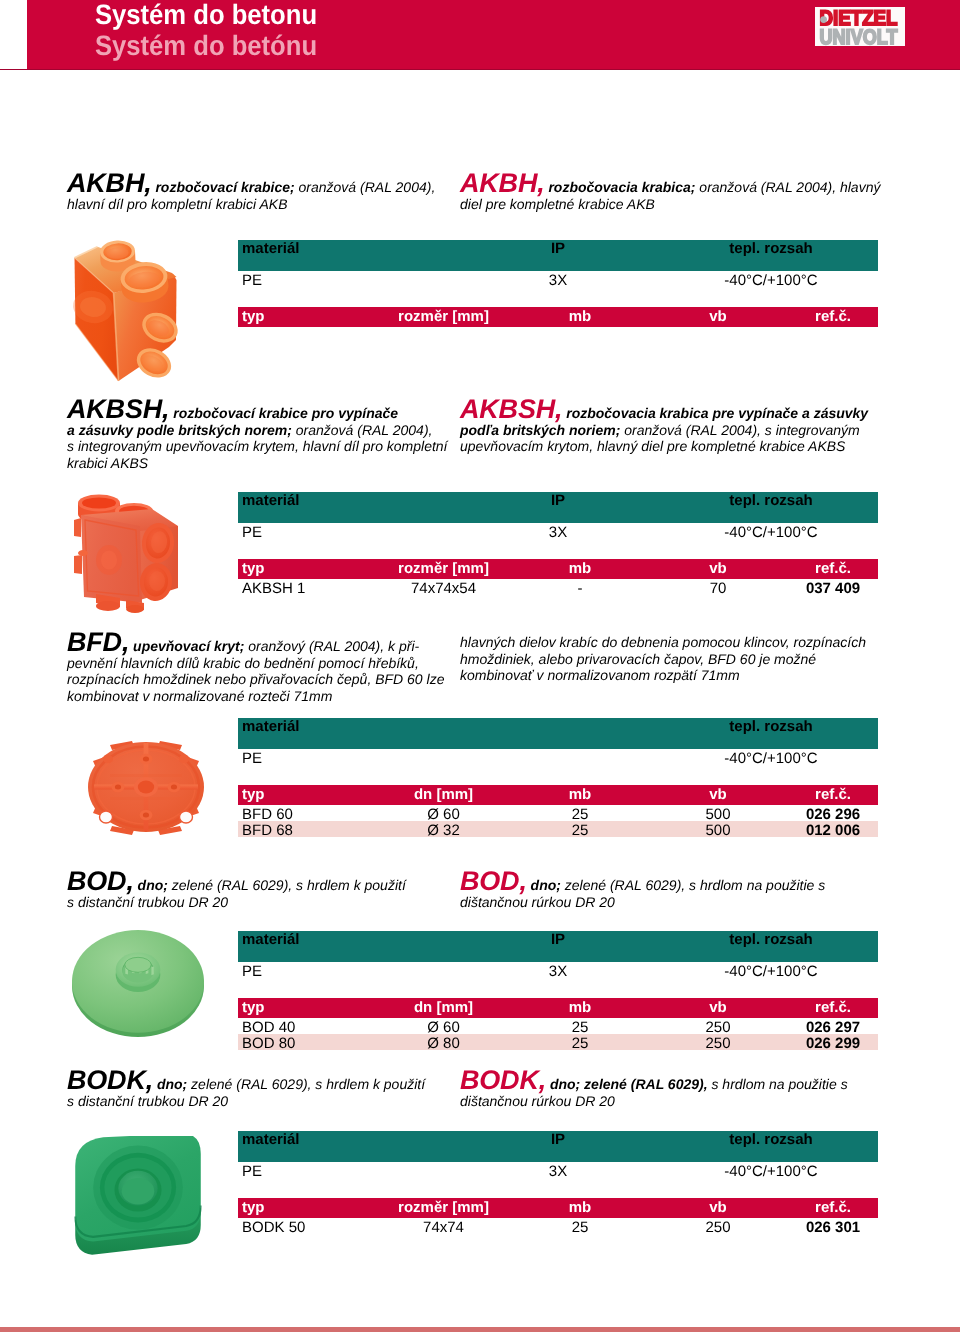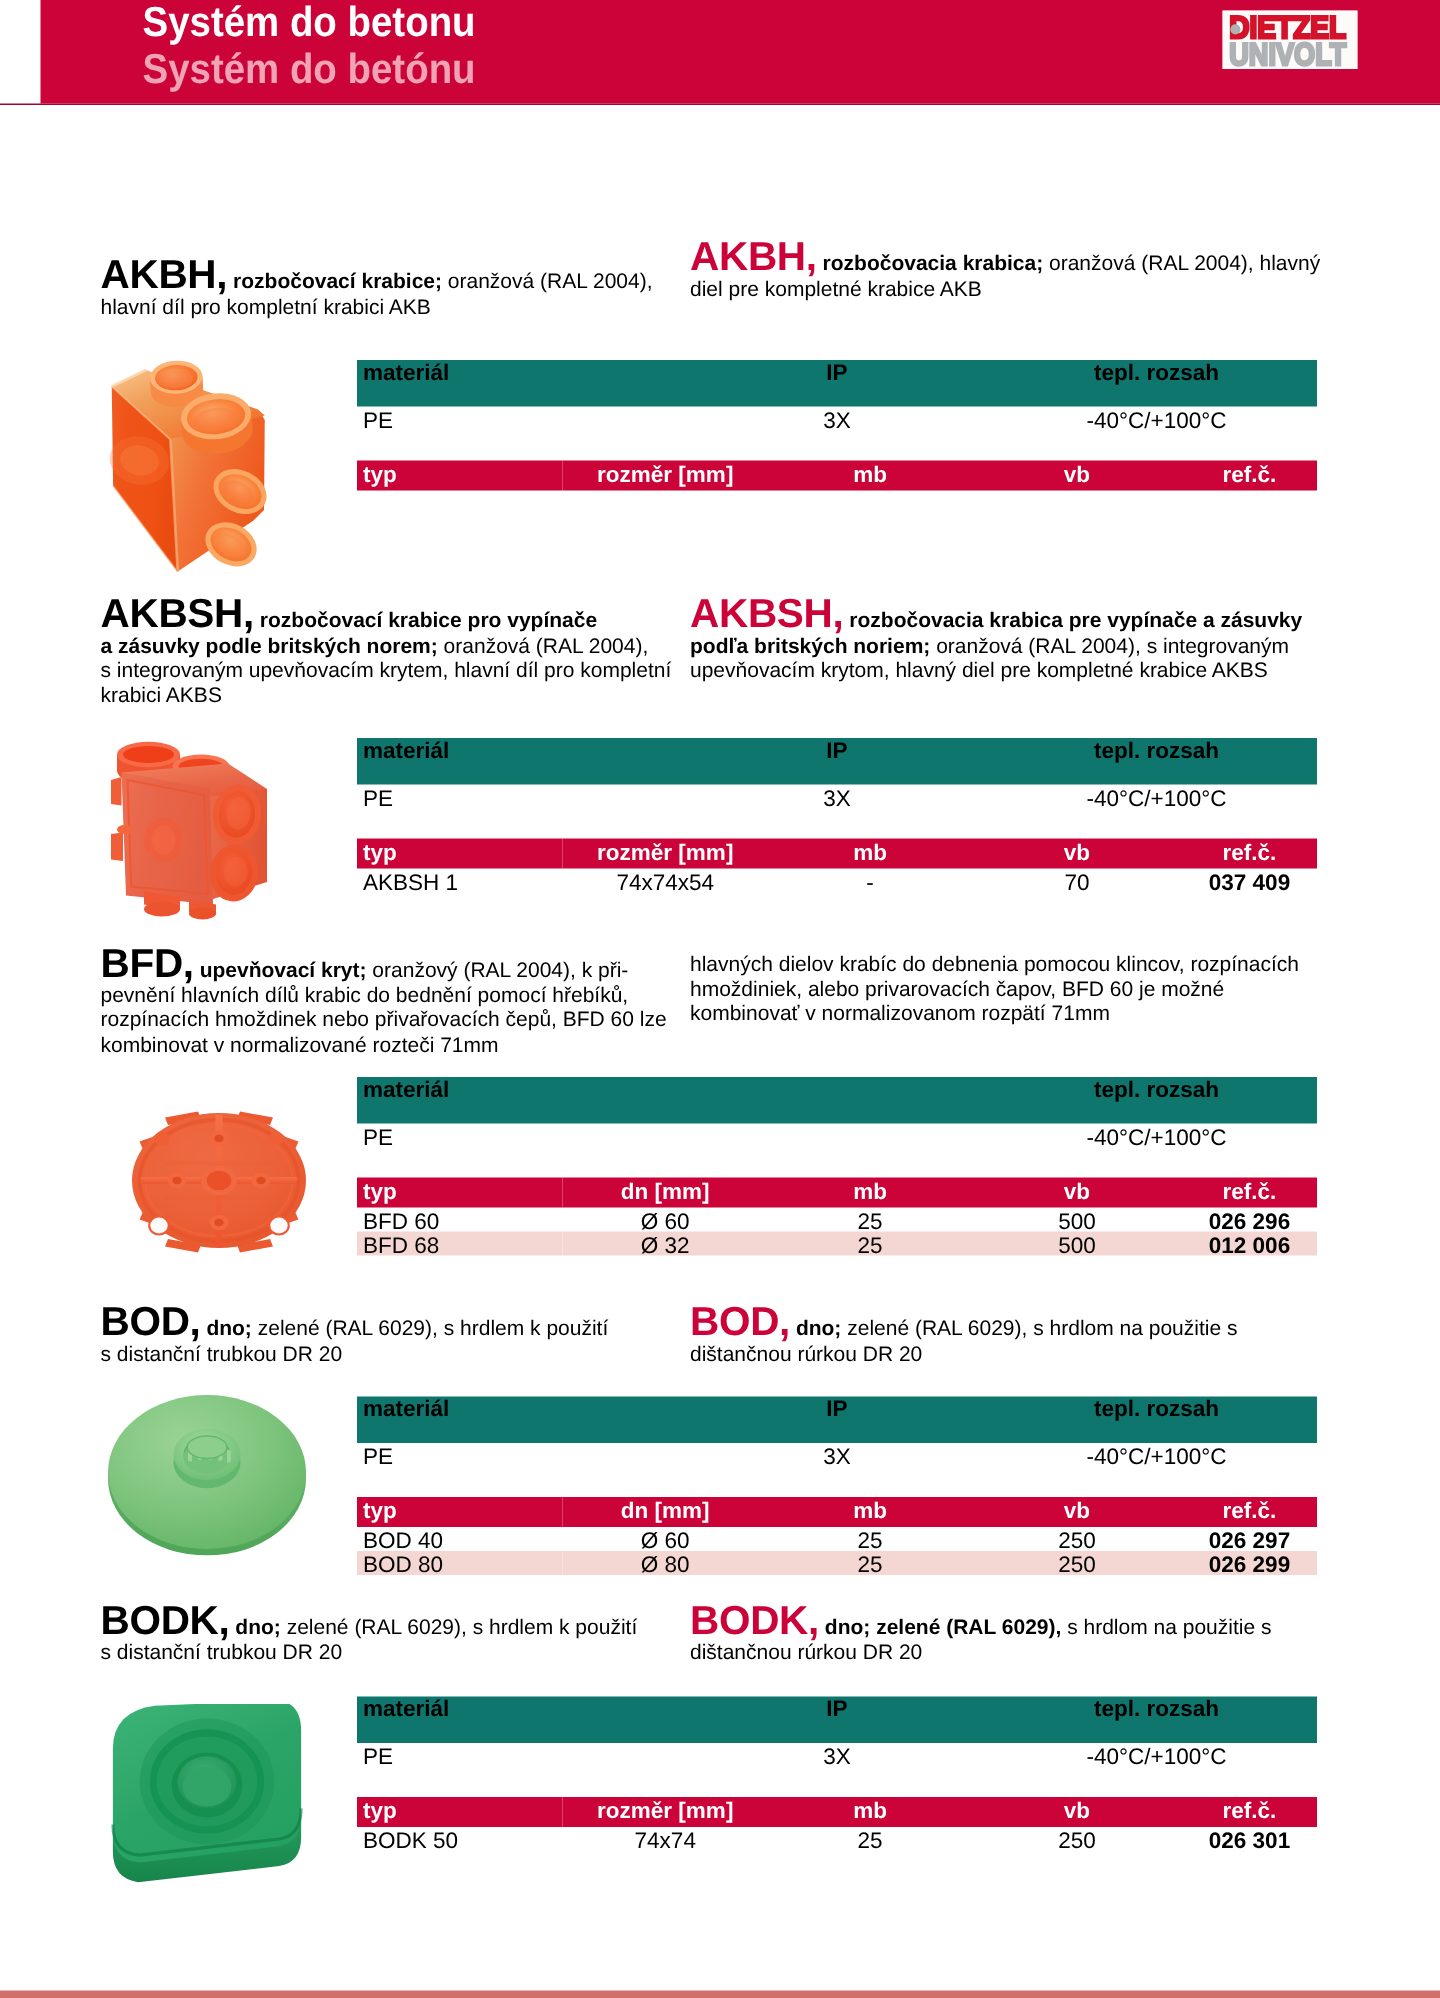--- a/index.html
+++ b/index.html
@@ -17,21 +17,21 @@
   .header-sub{position:absolute;left:68px;top:30px;font-size:28px;font-weight:bold;
               color:#F0A3B5;transform:scaleX(0.915);transform-origin:0 0;white-space:nowrap;}
 
   
   .logo{position:absolute;left:788px;top:7px;width:90px;height:39px;background:#fff;}
   .logo svg{display:block;}
   .logo-d{font-family:"Liberation Sans",sans-serif;font-weight:bold;}
 
   
   .sec{position:absolute;left:0;width:960px;}
-  .ttl{position:absolute;font-size:14px;line-height:16.5px;color:#000;}
+  .ttl{position:absolute;font-size:14px;line-height:16.5px;color:#000;font-style:italic;}
   .ttl .code{font-size:27px;font-weight:bold;letter-spacing:-0.2px;}
   .ttl .code.red{color:#CC0339;}
   .ttl b{font-weight:bold;}
   .ttl-l{left:67px;}
   .ttl-r{left:460px;}
 
   
   .tbl{border-collapse:collapse;font-size:15px;color:#000;width:640px;table-layout:fixed;}
   .tbl td{padding:3px 0 0 0;height:0;vertical-align:top;line-height:13px;}
   .hdrow td{background:#0f766e;font-weight:bold;height:31px;padding:0;line-height:17px;}
@@ -76,21 +76,21 @@
     </div>
   </div>
   <div class="header-line"></div>
 
   <div id="sections">
       <div class="sec">
         <div class="ttl ttl-l" style="top:175px">
           <div class="tline"><span class="code">AKBH,</span> <b>rozbočovací krabice;</b><span> oranžová (RAL 2004),</span></div>
           <div class="tline"><span>hlavní díl pro kompletní krabici AKB</span></div>
         </div>
-        <div class="ttl ttl-r" style="top:163px">
+        <div class="ttl ttl-r" style="top:175px">
           <div class="tline"><span class="code red">AKBH,</span> <b>rozbočovacia krabica;</b><span> oranžová (RAL 2004), hlavný</span></div>
           <div class="tline"><span>diel pre kompletné krabice AKB</span></div>
         </div>
         <div class="tblwrap" style="top:240px">
           <table class="tbl spec">
             <colgroup>
               <col class="s1">
               <col class="s2">
               <col class="s3">
             </colgroup>

